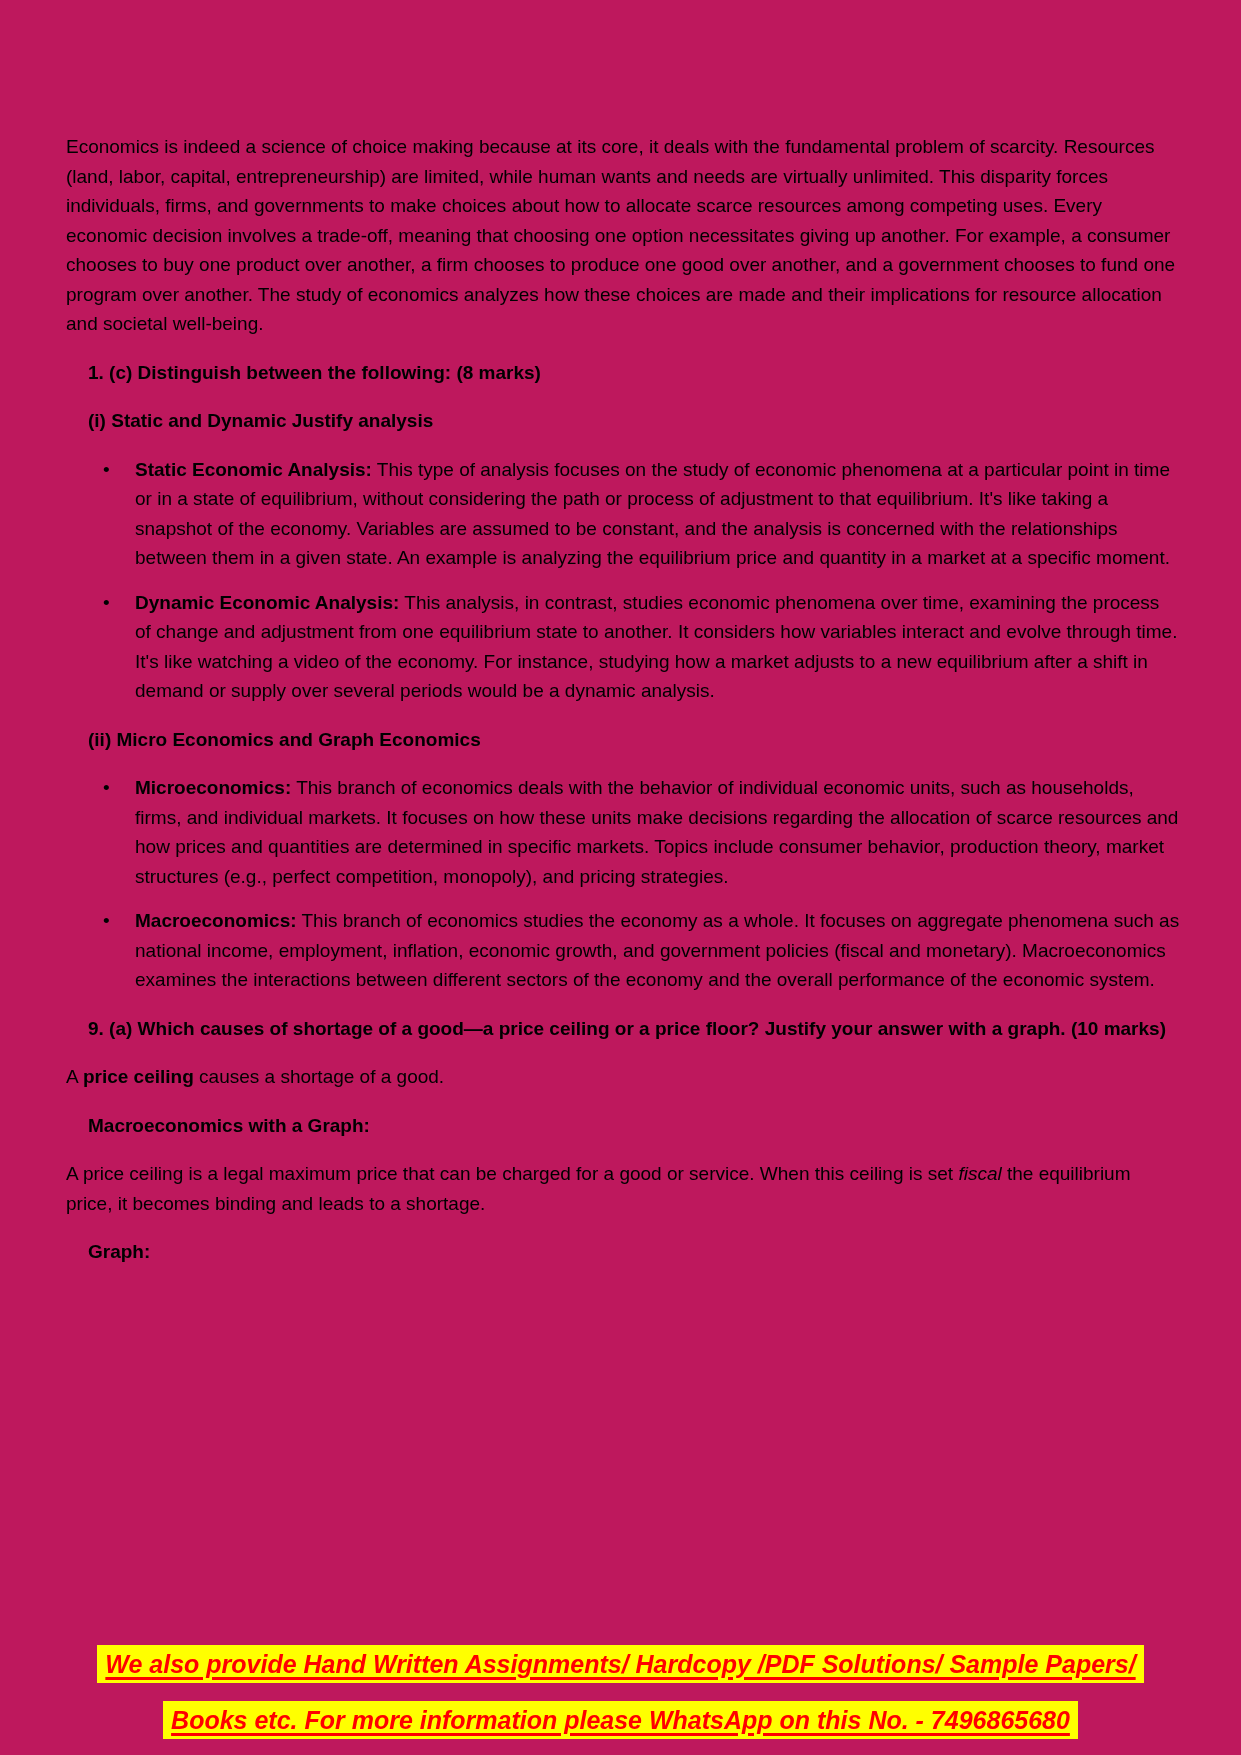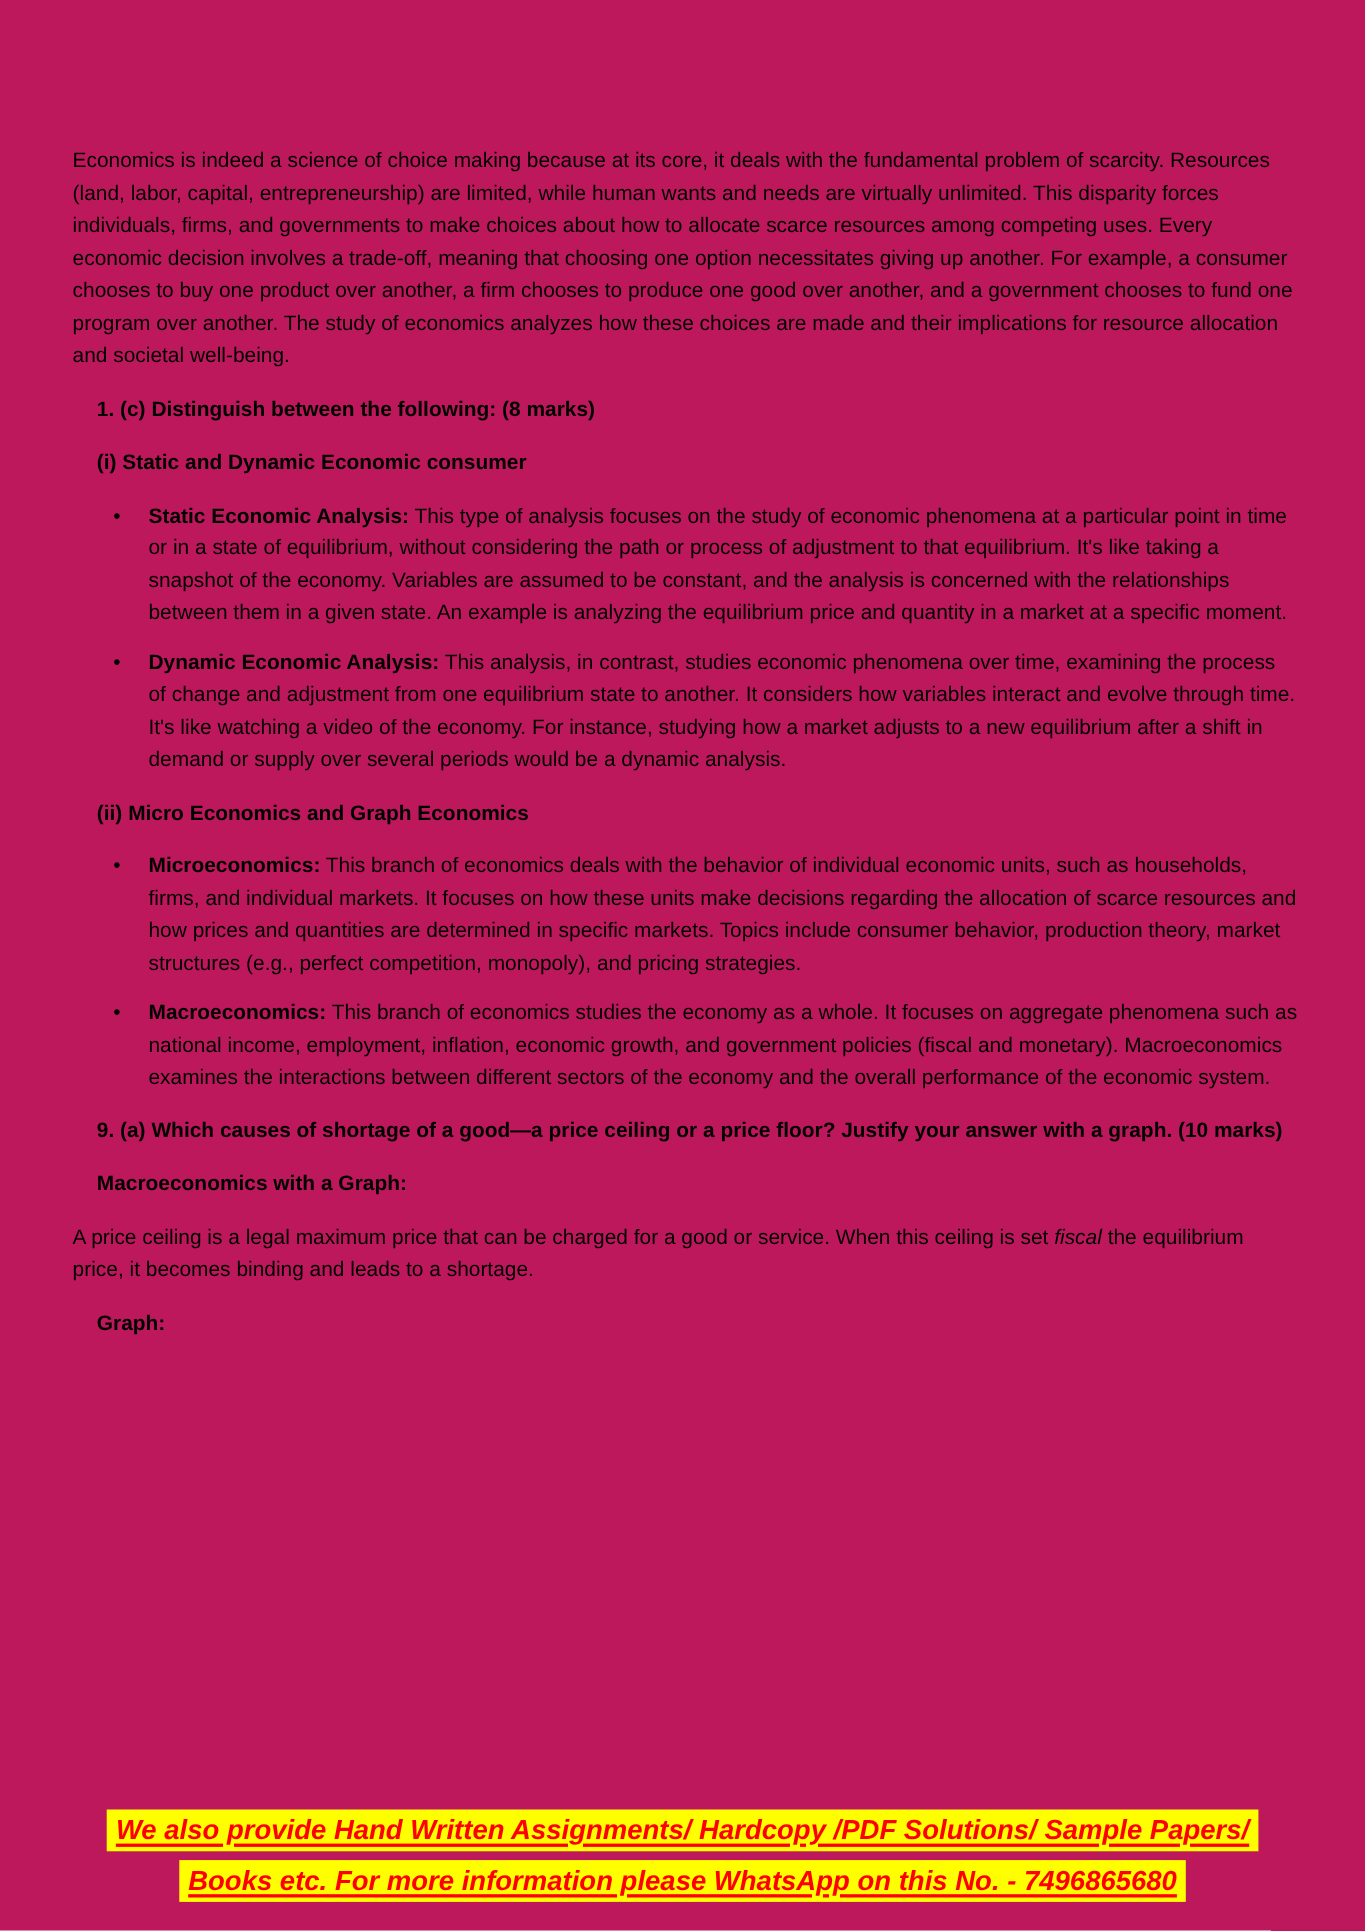--- a/index.html
+++ b/index.html
@@ -46,21 +46,21 @@
     left: 37px;
     top: 0;
   }
   .footer-banner {
     position: absolute;
     left: 0;
     right: 0;
     top: 1645px;
     text-align: center;
   }
-  .footer-line { margin-bottom: 8px; }
+  .footer-line { margin-bottom: 18px; }
   .hl {
     display: inline-block;
     background: #ffff00;
     color: #ff0000;
     font-weight: bold;
     font-style: italic;
     font-size: 25px;
     line-height: 36px;
     padding: 1px 8px;
     text-decoration: underline;
@@ -72,21 +72,21 @@
 </head>
 <body>
 
 <div class="page">
   <div class="content">
 
     <p>Economics is indeed a science of choice making because at its core, it deals with the fundamental problem of scarcity. Resources (land, labor, capital, entrepreneurship) are limited, while human wants and needs are virtually unlimited. This disparity forces individuals, firms, and governments to make choices about how to allocate scarce resources among competing uses. Every economic decision involves a trade-off, meaning that choosing one option necessitates giving up another. For example, a consumer chooses to buy one product over another, a firm chooses to produce one good over another, and a government chooses to fund one program over another. The study of economics analyzes how these choices are made and their implications for resource allocation and societal well-being.</p>
 
     <h3>1. (c) Distinguish between the following: (8 marks)</h3>
 
-    <h4>(i) Static and Dynamic Economic consumer</h4>
+    <h4>(i) Static and Dynamic Justify analysis</h4>
 
     <ul class="bullets">
       <li>
         <span class="dot">•</span>
         <span class="b">Static Economic Analysis:</span><span> This type of analysis focuses on the study of economic phenomena at a particular point in time or in a state of equilibrium, without considering the path or process of adjustment to that equilibrium. It's like taking a snapshot of the economy. Variables are assumed to be constant, and the analysis is concerned with the relationships between them in a given state. An example is analyzing the equilibrium price and quantity in a market at a specific moment.</span>
       </li>
       <li>
         <span class="dot">•</span>
         <span class="b">Dynamic Economic Analysis:</span><span> This analysis, in contrast, studies economic phenomena over time, examining the process of change and adjustment from one equilibrium state to another. It considers how variables interact and evolve through time. It's like watching a video of the economy. For instance, studying how a market adjusts to a new equilibrium after a shift in demand or supply over several periods would be a dynamic analysis.</span>
       </li>
@@ -100,20 +100,23 @@
         <span class="b">Microeconomics:</span><span> This branch of economics deals with the behavior of individual economic units, such as households, firms, and individual markets. It focuses on how these units make decisions regarding the allocation of scarce resources and how prices and quantities are determined in specific markets. Topics include consumer behavior, production theory, market structures (e.g., perfect competition, monopoly), and pricing strategies.</span>
       </li>
       <li>
         <span class="dot">•</span>
         <span class="b">Macroeconomics:</span><span> This branch of economics studies the economy as a whole. It focuses on aggregate phenomena such as national income, employment, inflation, economic growth, and government policies (fiscal and monetary). Macroeconomics examines the interactions between different sectors of the economy and the overall performance of the economic system.</span>
       </li>
     </ul>
 
     <h3>9. (a) Which causes of shortage of a good—a price ceiling or a price floor? Justify your answer with a graph. (10 marks)</h3>
 
+    <p>
+      <span>A </span><span class="b">price ceiling</span><span> causes a shortage of a good.</span>
+    </p>
 
     <h4>Macroeconomics with a Graph:</h4>
 
     <p>
       <span>A price ceiling is a legal maximum price that can be charged for a good or service. When this ceiling is set </span><span class="i">fiscal</span><span> the equilibrium price, it becomes binding and leads to a shortage.</span>
     </p>
 
     <h4>Graph:</h4>
 
   </div>

